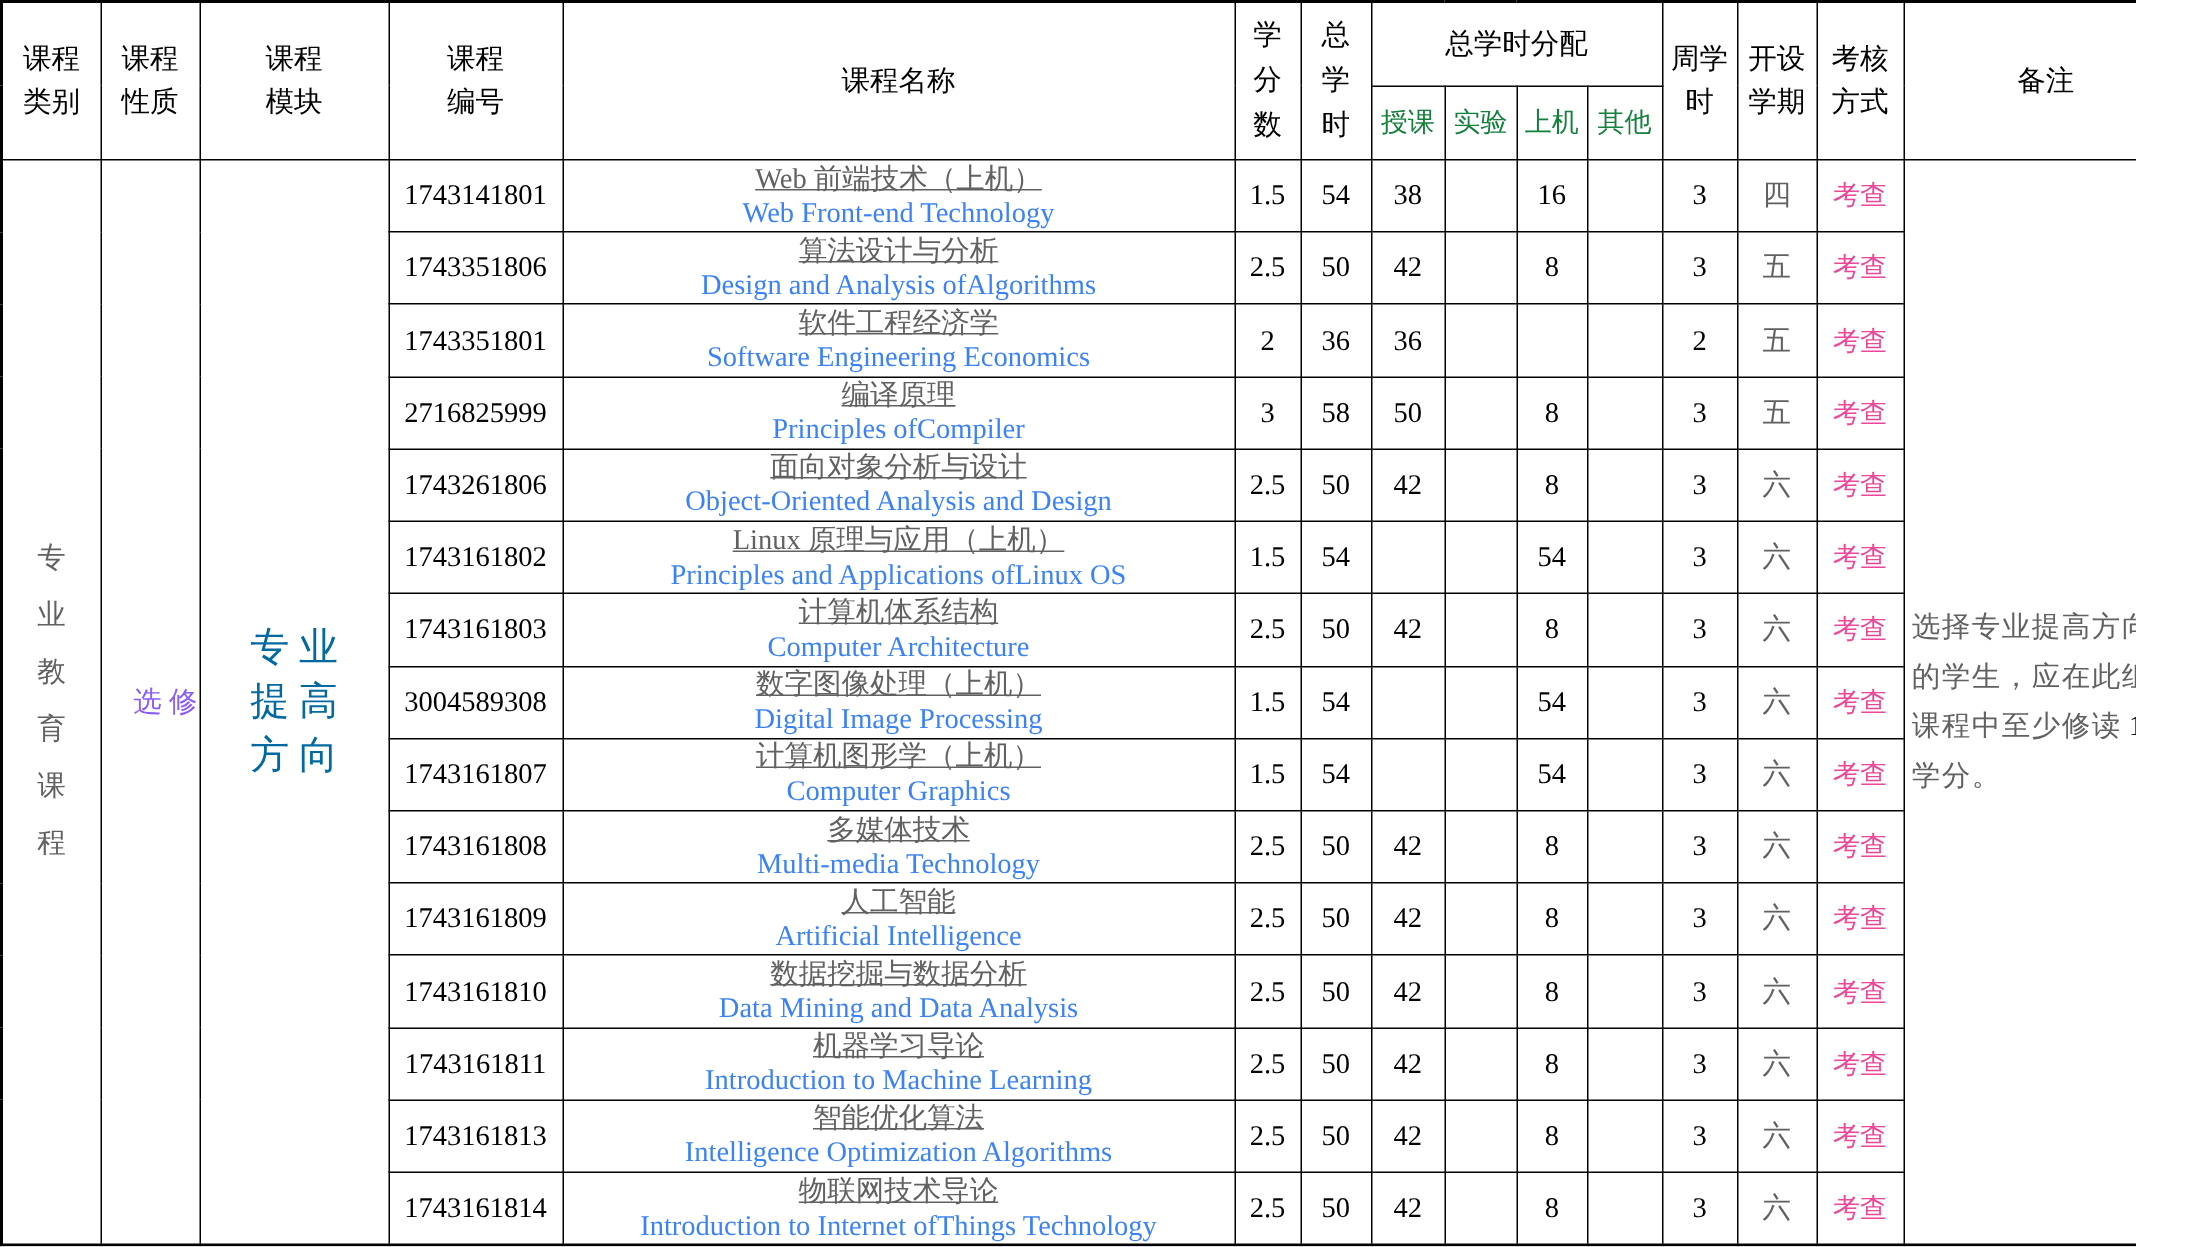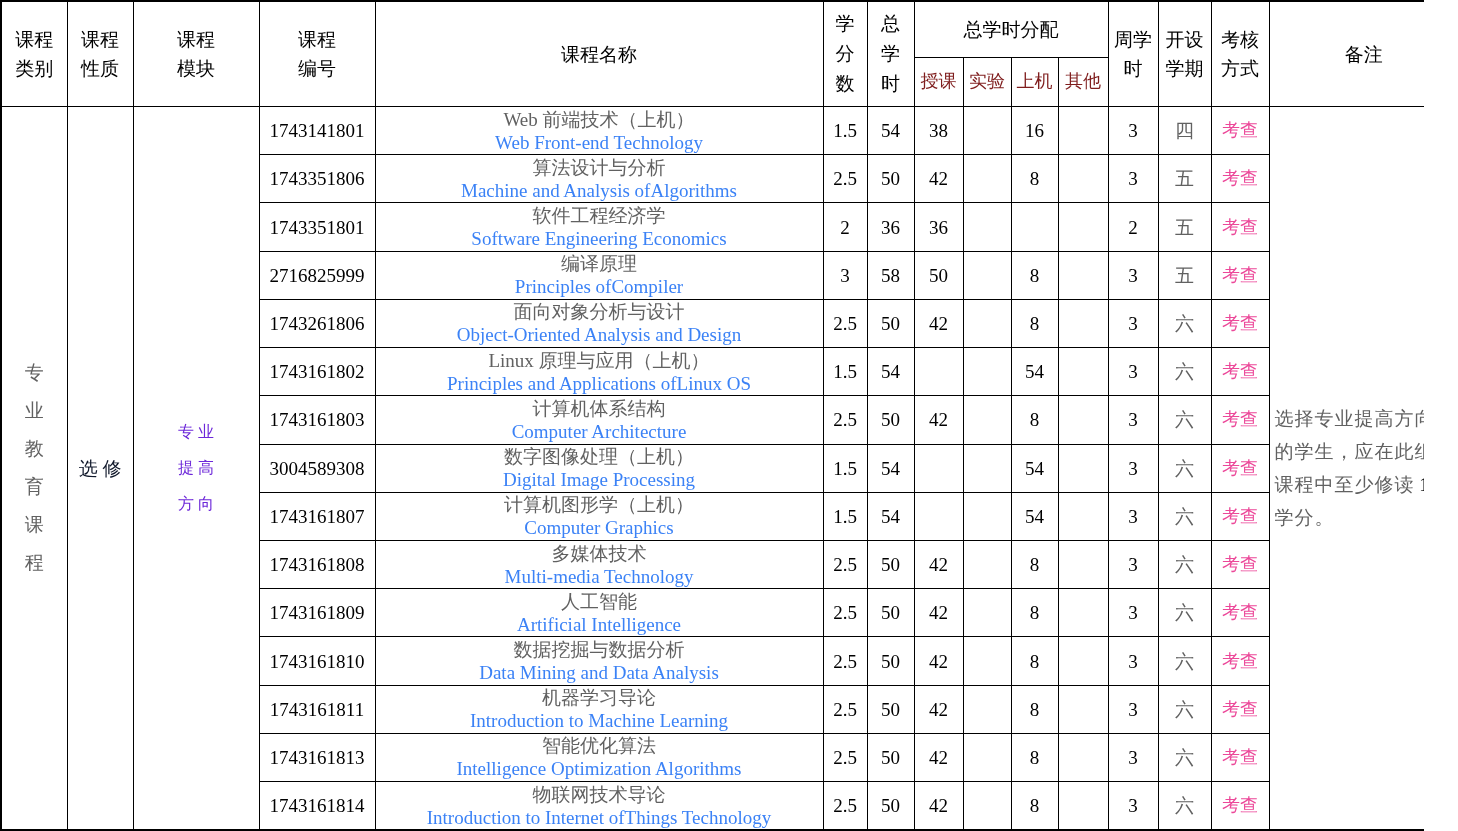--- a/index.html
+++ b/index.html
@@ -5,25 +5,25 @@
   html,body{margin:0;padding:0;background:#fff;}
   .sheet{width:1424px;height:831px;background:#fff;overflow:hidden;}
   table{border-collapse:collapse;table-layout:fixed;width:1458px;height:831px;
         border:2px solid #000;color:#000;
         font-family:"Liberation Serif","DejaVu Serif",serif;}
   td,th{border:1px solid #000;padding:0 1px;text-align:center;vertical-align:middle;
         white-space:pre-line;font-weight:normal;font-size:19px;overflow:hidden;line-height:23px;}
   th{line-height:29px;}
   th.v3{line-height:30px;}
   .kai{color:#616161;}
-  .subhdr{color:#7f1d1d;font-size:18px;}
+  .subhdr{color:#15803d;font-size:18px;}
   .vcat{line-height:38px;color:#616161;font-size:19px;}
-  .vmod{line-height:36px;color:#6d28d9;font-size:16px;margin-top:14px;}
-  .sel{color:#0f172a;font-size:19px;}
-  .cname .cn{color:#616161;}
+  .vmod{line-height:36px;color:#0369a1;font-size:26px;margin-top:14px;}
+  .sel{color:#8b5cf6;font-size:19px;text-align:right;}
+  .cname .cn{color:#616161;text-decoration:underline;}
   .cname .en{color:#3b82f6;}
   .sem{color:#616161;}
   .assess{color:#ec4899;font-size:18px;}
   .remark{text-align:left;padding:2px 5px;line-height:33px;font-size:19px;letter-spacing:1px;}
   .remark .kai{color:#616161;}
   .remark .num{color:#000;letter-spacing:0;}
   tr.hrow1{height:56px;}
   tr.hrow2{height:49px;}
   tr.crow{height:48px;}
 </style>
@@ -102,21 +102,21 @@
     <td>16</td>
     <td></td>
     <td>3</td>
     <td class="sem">四</td>
     <td class="assess">考查</td>
     <td rowspan="15" class="remark"><span class="kai">选择专业提高方向的学生，应在此组课程中至少修读</span><span class="num"> 16.5 </span><span class="kai">学分。</span></td>
   </tr>
 
   <tr class="crow">
     <td>1743351806</td>
-    <td class="cname"><div class="cn">算法设计与分析</div><div class="en">Machine and Analysis ofAlgorithms</div></td>
+    <td class="cname"><div class="cn">算法设计与分析</div><div class="en">Design and Analysis ofAlgorithms</div></td>
     <td>2.5</td>
     <td>50</td>
     <td>42</td>
     <td></td>
     <td>8</td>
     <td></td>
     <td>3</td>
     <td class="sem">五</td>
     <td class="assess">考查</td>
   </tr>

